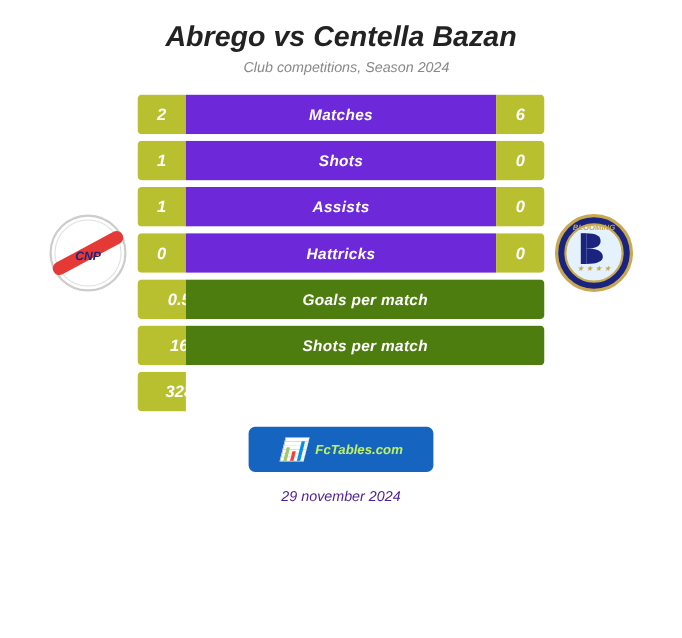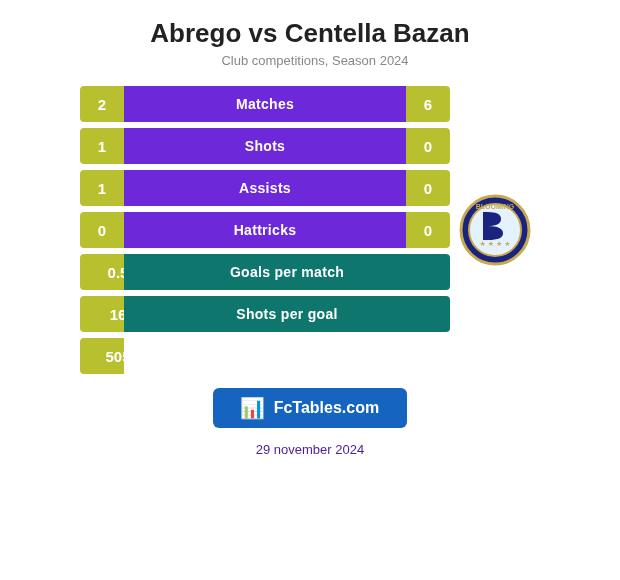--- a/index.html
+++ b/index.html
@@ -11,20 +11,21 @@
       overflow: hidden;
     }
 
     .page {
       width: 620px;
       height: 504px;
       background: #fff;
       display: flex;
       flex-direction: column;
       align-items: center;
+      font-style: italic;
     }
 
     .title {
       font-size: 26px;
       font-weight: bold;
       color: #222;
       margin-top: 18px;
       text-align: center;
     }
 
@@ -107,42 +108,42 @@
       align-items: center;
       justify-content: center;
     }
 
     
     .stat-row.single .stat-left-val {
       background: #b8c030;
       padding-left: 32px;
     }
     .stat-row.single .stat-label {
-      background: #0f766e;
+      background: #4d7c0f;
     }
 
     
     .cnp-logo {
       width: 72px;
       height: 72px;
     }
 
     .fctables-badge {
       margin-top: 14px;
       background: #1565c0;
       border-radius: 6px;
       padding: 8px 28px;
       display: flex;
       align-items: center;
       gap: 8px;
     }
 
     .fctables-text {
-      color: #ffffff;
-      font-size: 16px;
+      color: #bef264;
+      font-size: 12px;
       font-weight: bold;
     }
 
     .fctables-icon {
       color: #fff;
       font-size: 20px;
     }
 
     .footer-date {
       margin-top: 14px;
@@ -153,20 +154,31 @@
 </head>
 <body>
 
 <div class="page">
 
   <div class="title">Abrego vs Centella Bazan</div>
   <div class="subtitle">Club competitions, Season 2024</div>
 
   <div class="main-section">
 
+    <div class="team-logo">
+
+      <svg class="cnp-logo" viewBox="0 0 72 72">
+        <circle cx="36" cy="36" r="34" fill="white" stroke="#cccccc" stroke-width="2"></circle>
+        <circle cx="36" cy="36" r="30" fill="white" stroke="#e0e0e0" stroke-width="1"></circle>
+
+        <path d="M10 50 L62 22" stroke="#e53935" stroke-width="12" stroke-linecap="round"></path>
+
+        <text x="36" y="42" text-anchor="middle" font-size="11" font-weight="bold" fill="#1a237e" font-family="Arial">CNP</text>
+      </svg>
+    </div>
 
     <div class="stats-block" id="stats-block">
     <div class="stat-row">
           <div class="stat-left-val">2</div>
           <div class="stat-label">Matches</div>
           <div class="stat-right-val">6</div>
         </div>
         <div class="stat-row">
           <div class="stat-left-val">1</div>
           <div class="stat-label">Shots</div>
@@ -181,24 +193,24 @@
           <div class="stat-left-val">0</div>
           <div class="stat-label">Hattricks</div>
           <div class="stat-right-val">0</div>
         </div>
         <div class="stat-row single">
           <div class="stat-left-val">0.5</div>
           <div class="stat-label">Goals per match</div>
         </div>
         <div class="stat-row single">
           <div class="stat-left-val">16</div>
-          <div class="stat-label">Shots per goal</div>
+          <div class="stat-label">Shots per match</div>
         </div>
         <div class="stat-row single">
-          <div class="stat-left-val">505</div>
+          <div class="stat-left-val">328</div>
         </div>
       </div>
 
     <div class="team-logo">
 
       <svg width="72" height="72" viewBox="0 0 72 72">
         <circle cx="36" cy="36" r="34" fill="#1a237e" stroke="#c8a951" stroke-width="3"></circle>
         <circle cx="36" cy="36" r="26" fill="#e3f2fd" stroke="#c8a951" stroke-width="2"></circle>
 
         <rect x="24" y="18" width="5" height="28" fill="#1a237e"></rect>

